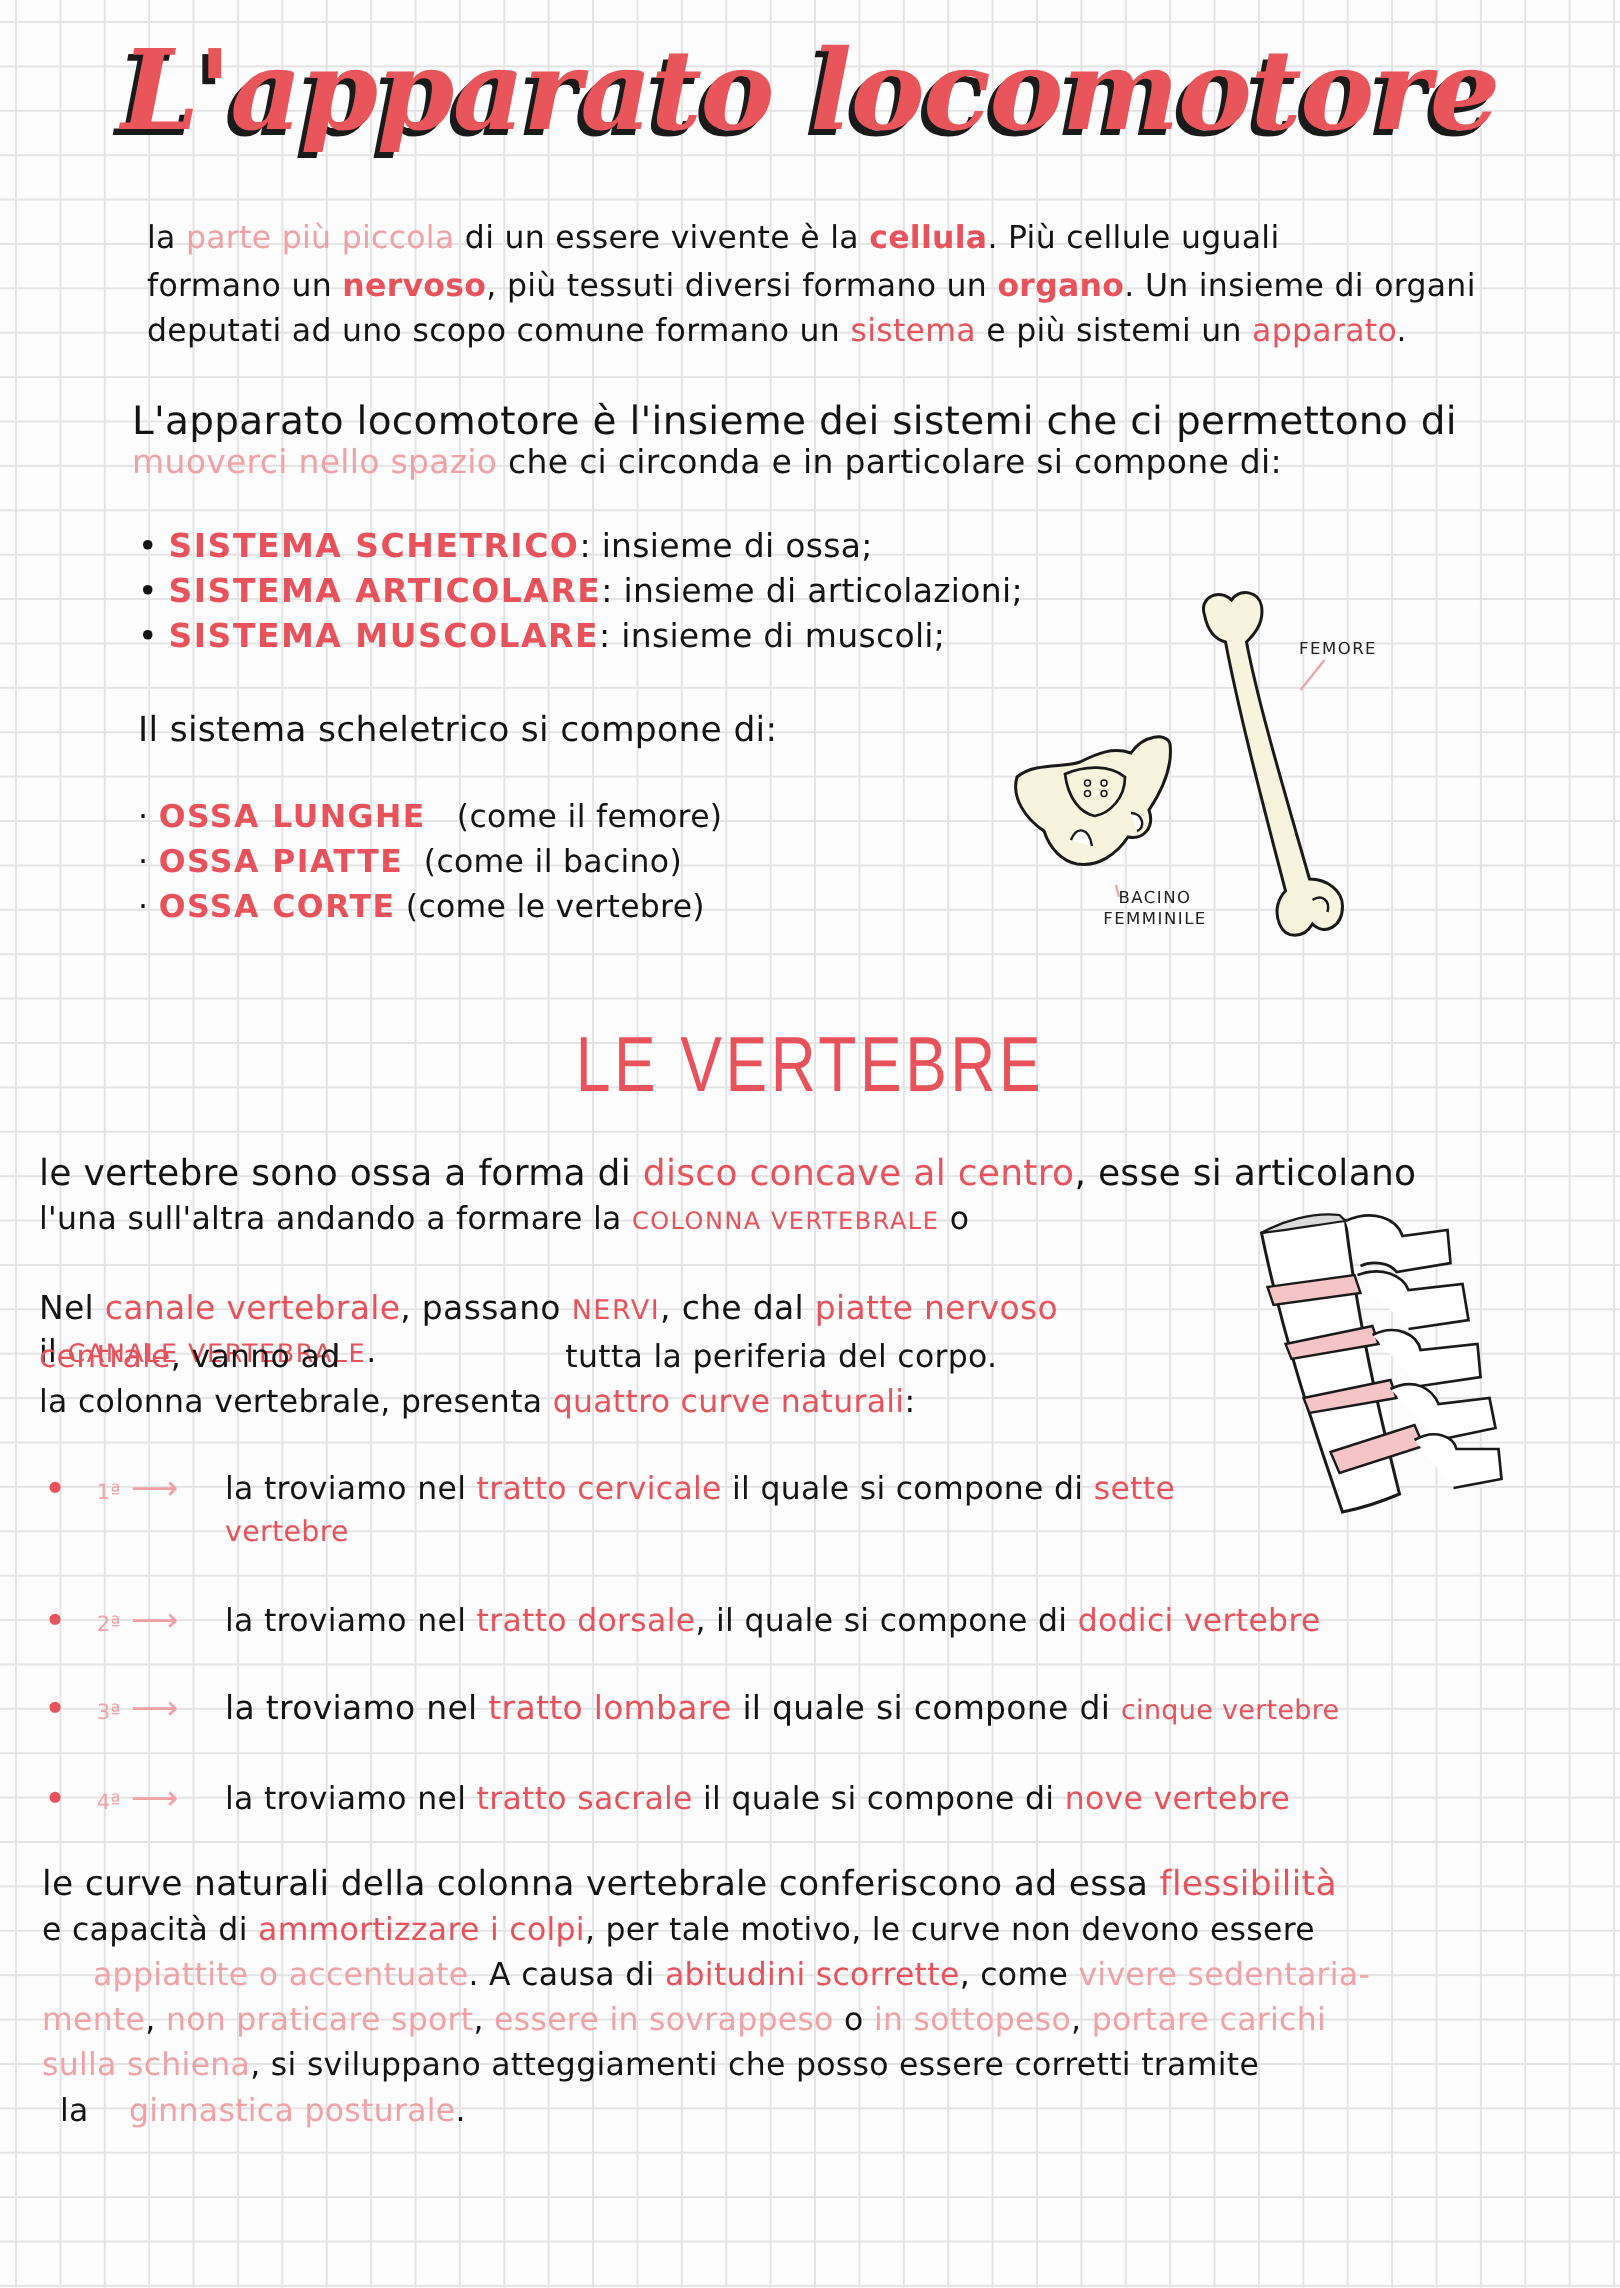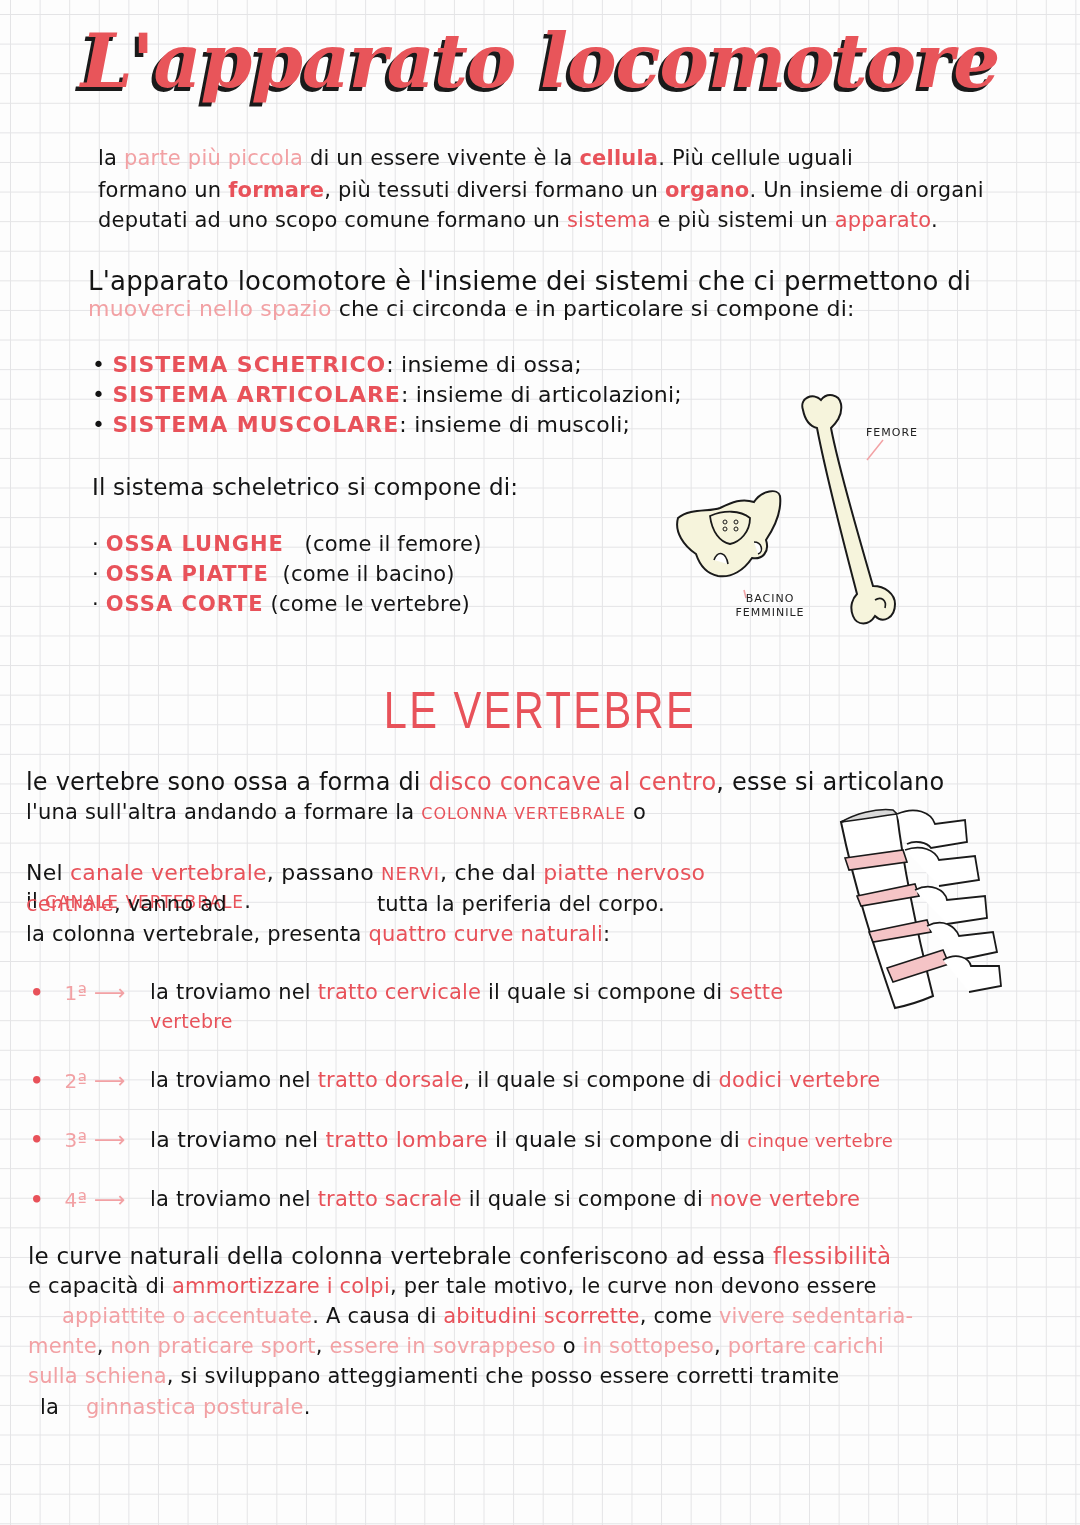--- a/index.html
+++ b/index.html
@@ -25,35 +25,35 @@
   .r { color:#e8525a; }
   .p { color:#f2a1a4; }
   .rb { color:#e8525a; font-weight:bold; }
   .caps { text-transform:uppercase; font-weight:bold; letter-spacing:1px; }
   .h2 {
     left:0; width:1080px; top:680px; text-align:center;
     font-family:"Liberation Sans Narrow","Liberation Sans", sans-serif;
     font-size:52px; color:#e8525a; letter-spacing:3px; transform:scaleX(0.8);
   }
   .bullet-dot { color:#e8525a; font-weight:bold; }
-  .ord { color:#f2a1a4; font-size:20px; }
+  .ord { color:#f2a1a4; font-size:14px; }
   .arrow { color:#f2a1a4; font-size:22px; }
   .lbl { font-size:11px; color:#222; letter-spacing:1px; text-align:center; line-height:14px; }
   svg { position:absolute; overflow:visible; }
 </style>
 </head>
 <body>
 
 <div class="abs title">L'apparato locomotore</div>
 
 <div class="line" style="left:98px;top:146px;">
   <span>la </span><span class="p">parte più piccola</span><span> di un essere vivente è la </span><span class="rb">cellula</span><span>. Più cellule uguali</span>
 </div>
 <div class="line" style="left:98px;top:178px;">
-  <span>formano un </span><span class="rb">formare</span><span>, più tessuti diversi formano un </span><span class="rb">organo</span><span>. Un insieme di organi</span>
+  <span>formano un </span><span class="rb">nervoso</span><span>, più tessuti diversi formano un </span><span class="rb">organo</span><span>. Un insieme di organi</span>
 </div>
 <div class="line" style="left:98px;top:208px;">
   <span>deputati ad uno scopo comune formano un </span><span class="r">sistema</span><span> e più sistemi un </span><span class="r">apparato</span><span>.</span>
 </div>
 
 <div class="line" style="left:88px;top:266px;font-size:26px;">L'apparato locomotore è l'insieme dei sistemi che ci permettono di</div>
 <div class="line" style="left:88px;top:296px;font-size:22px;">
   <span class="p">muoverci nello spazio</span><span> che ci circonda e in particolare si compone di:</span>
 </div>
 

